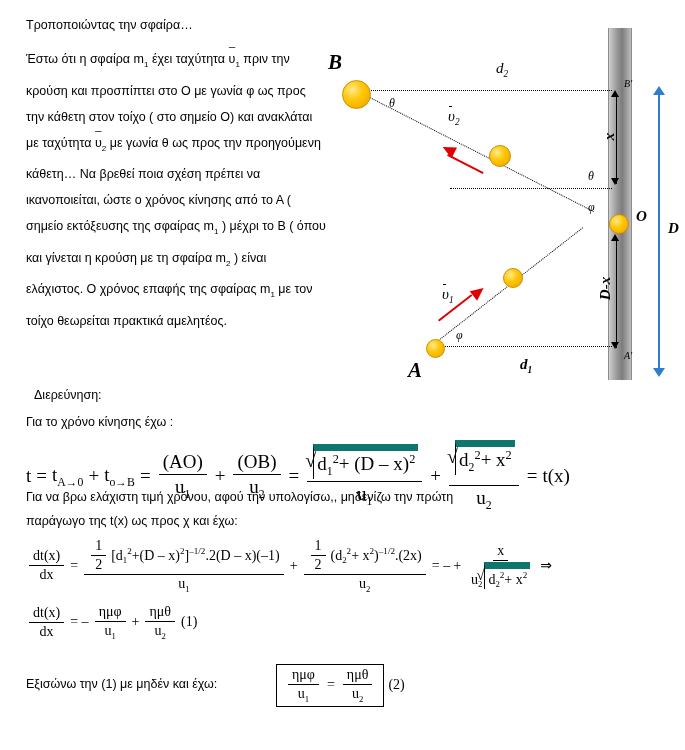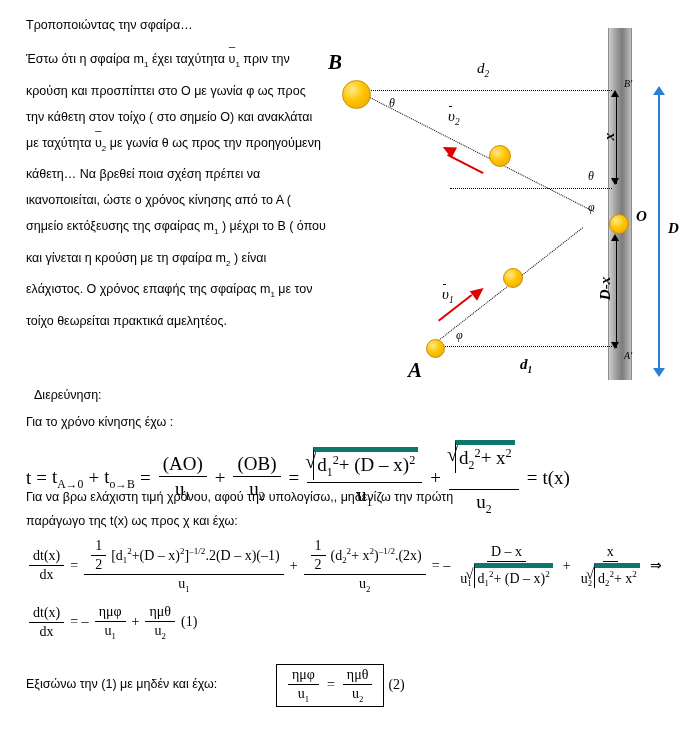--- a/index.html
+++ b/index.html
@@ -148,21 +148,21 @@
   }
   .frac .num {
     padding: 0 4px 1px 4px;
     border-bottom: 1px solid #000;
   }
   .frac .den {
     padding: 1px 4px 0 4px;
   }
   .sqrt {
     display: inline-block;
-    border-top: 5px solid #0f766e;
+    border-top: 7px solid #0f766e;
     border-left: 1px solid #000;
     padding: 1px 3px 0 3px;
     position: relative;
     margin-left: 2px;
   }
   .sqrt::before {
     content: "√";
     position: absolute;
     left: -9px;
     top: -2px;
@@ -266,21 +266,21 @@
     <div class="lbl lbl-big" style="left:8px; top:22px; font-weight:bold;">B</div>
     <div class="lbl lbl-big" style="left:88px; top:330px; font-weight:bold;">A</div>
     <div class="lbl lbl-mid" style="left:316px; top:180px; font-weight:bold;">O</div>
     <div class="lbl lbl-mid" style="left:348px; top:192px; font-weight:bold;">D</div>
 
     <div class="lbl lbl-sm" style="left:69px; top:68px;">θ</div>
     <div class="lbl lbl-sm" style="left:268px; top:141px;">θ</div>
     <div class="lbl lbl-sm" style="left:268px; top:172px;">φ</div>
     <div class="lbl lbl-sm" style="left:136px; top:300px;">φ</div>
 
-    <div class="lbl lbl-mid" style="left:157px; top:32px;"><span>d</span><span class="sb">2</span></div>
+    <div class="lbl lbl-mid" style="left:176px; top:32px;"><span>d</span><span class="sb">2</span></div>
     <div class="lbl lbl-mid" style="left:200px; top:328px;font-weight:bold;"><span>d</span><span class="sb">1</span></div>
 
     <div class="lbl lbl-mid" style="left:128px; top:80px;"><span class="vecoverline">υ</span><span class="sb">2</span></div>
     <div class="lbl lbl-mid" style="left:122px; top:258px;"><span class="vecoverline">υ</span><span class="sb">1</span></div>
 
     <div class="vert-text lbl-mid" style="left:286px; top:100px; transform: rotate(-90deg); font-family:'Liberation Serif', serif; font-style:italic; font-weight:bold;">x</div>
     <div class="vert-text lbl-mid" style="left:274px; top:252px; transform: rotate(-90deg); font-family:'Liberation Serif', serif; font-style:italic; font-weight:bold;">D-x</div>
 
     <div class="lbl lbl-xs" style="left:304px; top:50px;">B'</div>
     <div class="lbl lbl-xs" style="left:304px; top:322px;">A'</div>
@@ -306,21 +306,21 @@
     </span>
     <span>=</span>
     <span class="frac">
       <span class="num" style="border-bottom:1px solid #000; padding-bottom:2px;">
         <span class="sqrt"><span>d</span><span class="sb">1</span><span class="sup">2</span><span>+ (D – x)</span><span class="sup">2</span></span>
       </span>
       <span class="den"><span>u</span><span class="sb">1</span></span>
     </span>
     <span>+</span>
     <span class="frac">
-      <span class="num" style="border-bottom:1px solid #000; padding-bottom:16px;">
+      <span class="num" style="border-bottom:1px solid #000; padding-bottom:10px;">
         <span class="sqrt"><span>d</span><span class="sb">2</span><span class="sup">2</span><span>+ x</span><span class="sup">2</span></span>
       </span>
       <span class="den"><span>u</span><span class="sb">2</span></span>
     </span>
     <span>=</span>
     <span>t(x)</span>
   </div>
 
   <div class="line-para" style="left:26px; top:509px;">παράγωγο της t(x) ως προς χ και έχω:</div>
   <div class="line-para" style="left:26px; top:485px;">Για να βρω ελάχιστη τιμή χρόνου, αφού την υπολογίσω,, μηδενίζω την πρώτη</div>
@@ -346,24 +346,20 @@
       <span class="num" style="display:flex; align-items:center; gap:2px;">
         <span class="frac">
           <span class="num">1</span>
           <span class="den">2</span>
         </span>
         <span><span>(d</span><span class="sb">2</span><span class="sup">2</span><span>+ x</span><span class="sup">2</span><span>)</span><span class="sup">–1/2</span><span>.(2x)</span></span>
       </span>
       <span class="den"><span>u</span><span class="sb">2</span></span>
     </span>
     <span>= –</span>
-    <span class="frac">
-      <span class="num">D – x</span>
-      <span class="den"><span>u</span><span class="sb">1</span><span class="sqrt"><span>d</span><span class="sb">1</span><span class="sup">2</span><span>+ (D – x)</span><span class="sup">2</span></span></span>
-    </span>
     <span>+</span>
     <span class="frac">
       <span class="num">x</span>
       <span class="den"><span>u</span><span class="sb">2</span><span class="sqrt"><span>d</span><span class="sb">2</span><span class="sup">2</span><span>+ x</span><span class="sup">2</span></span></span>
     </span>
     <span>⇒</span>
   </div>
 
   <div class="math eq-deriv2">
     <span class="frac">

